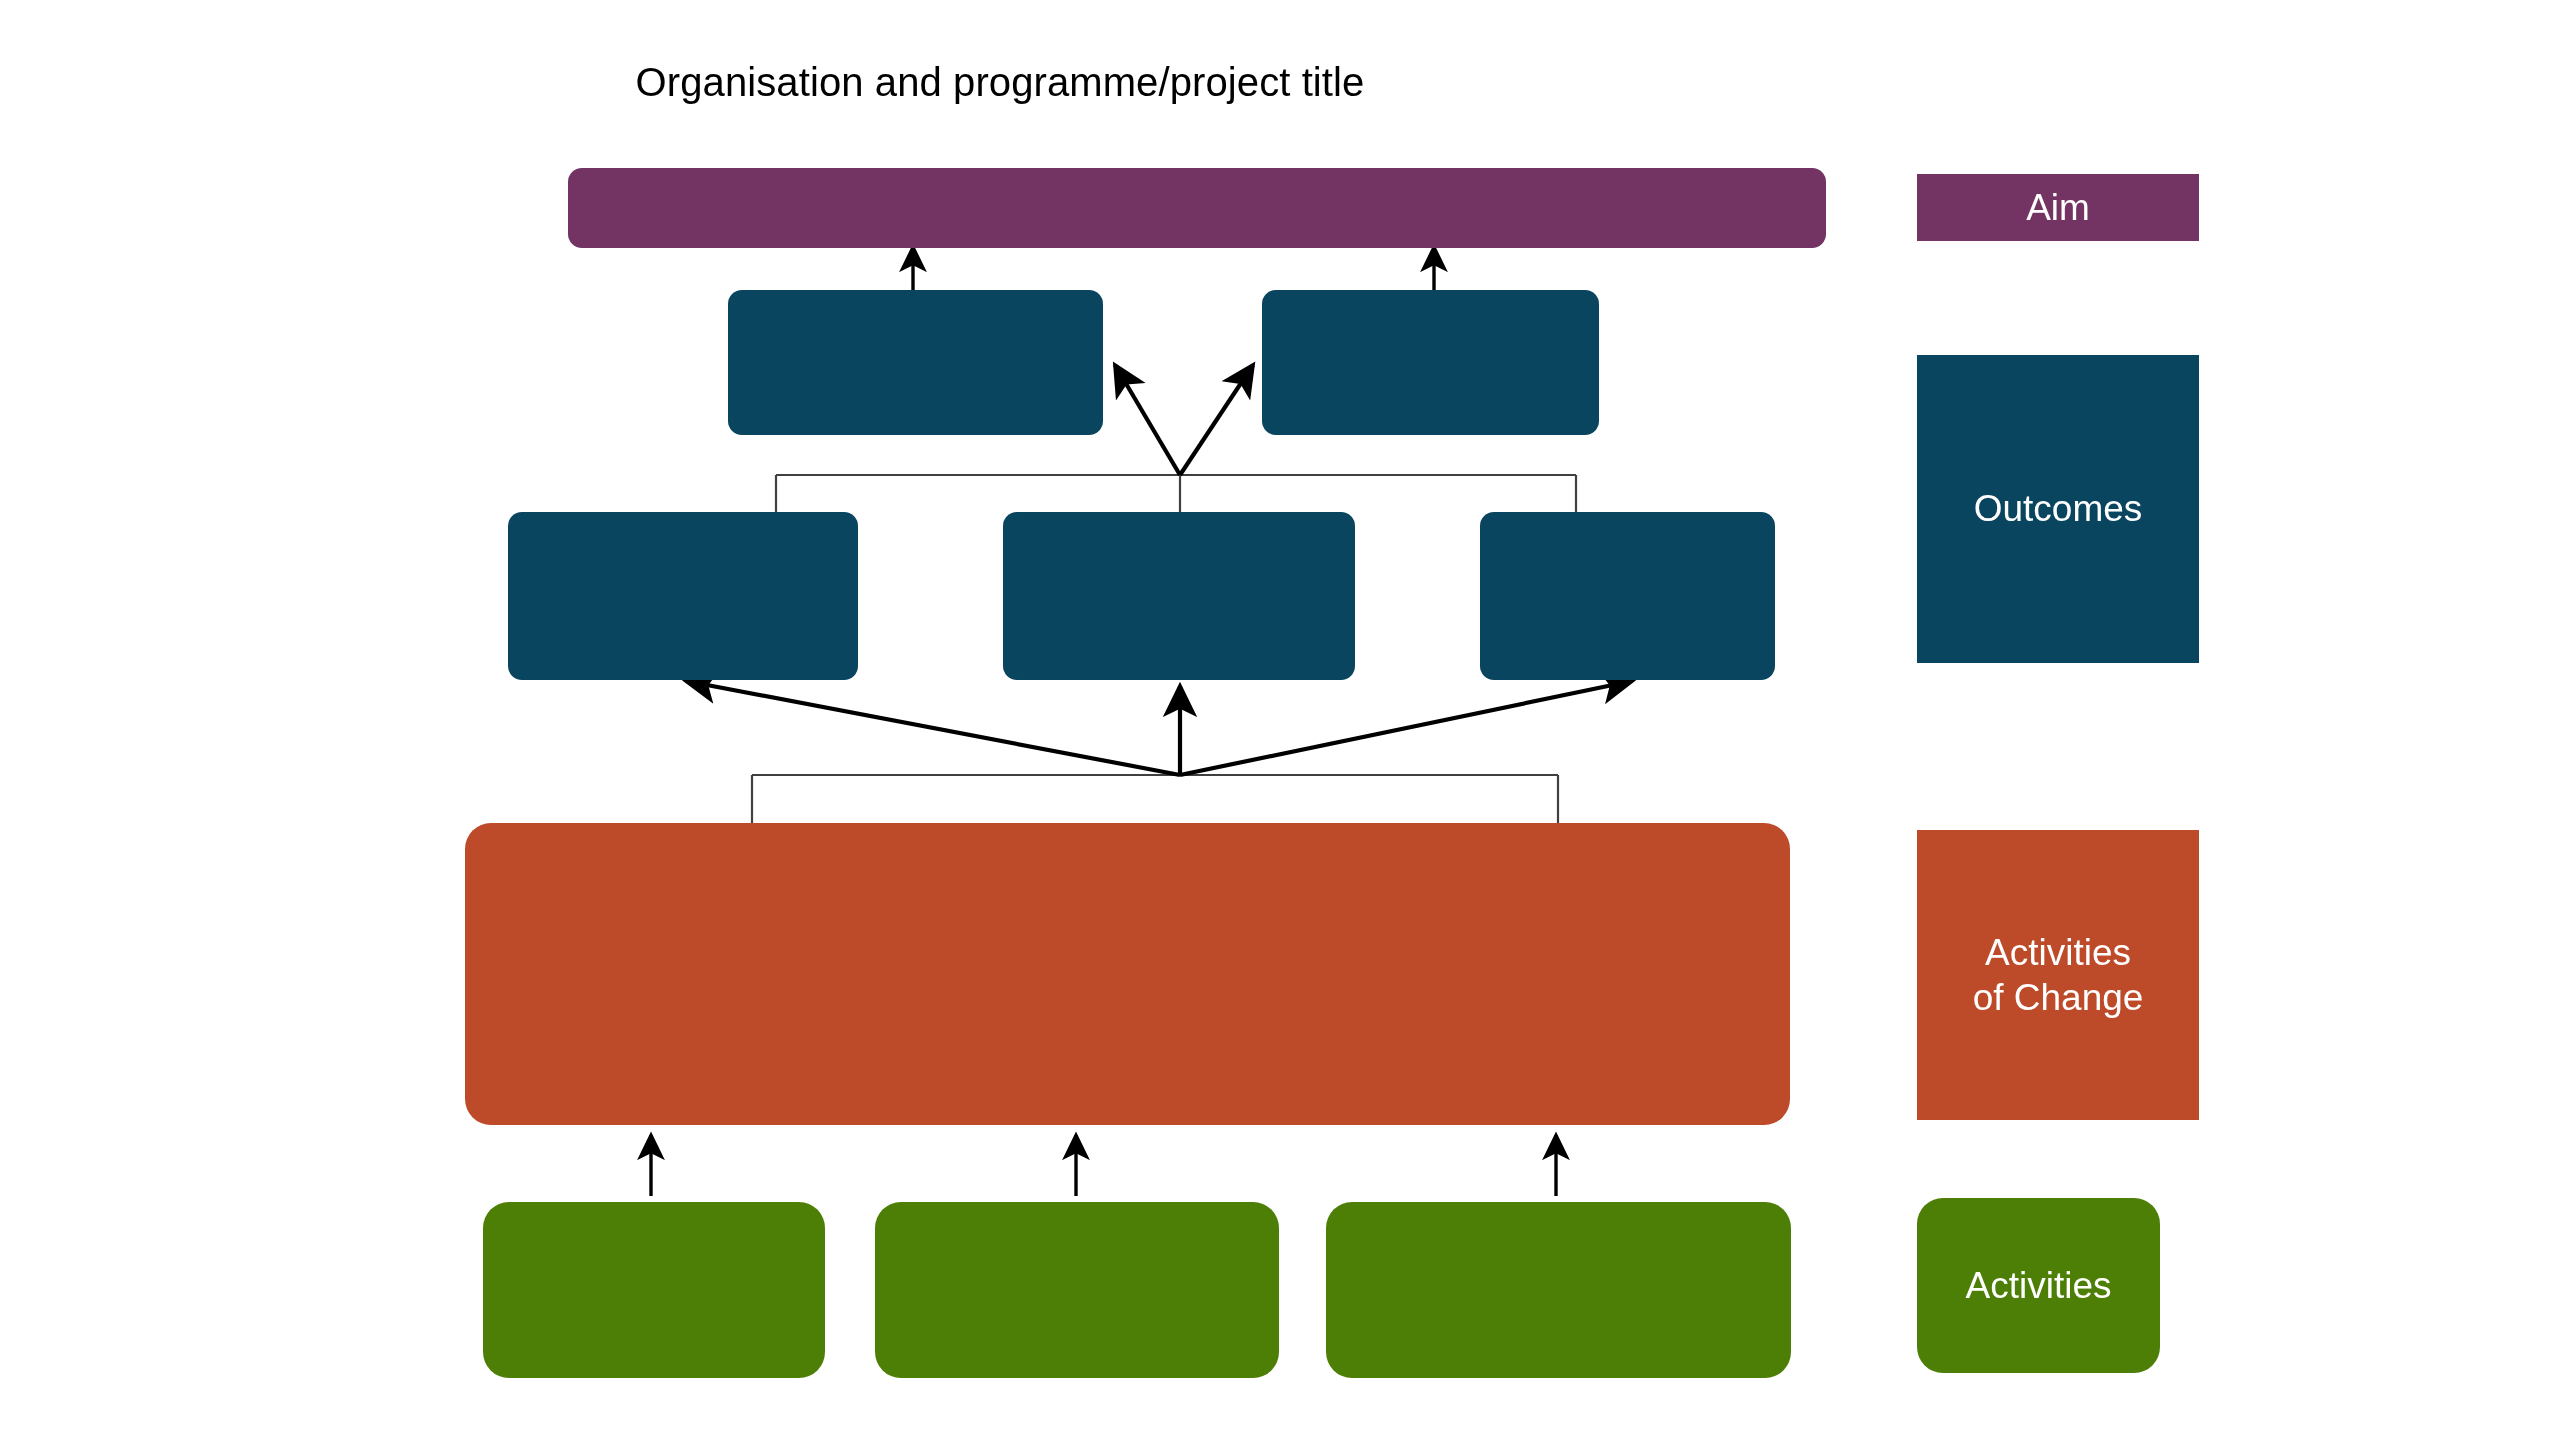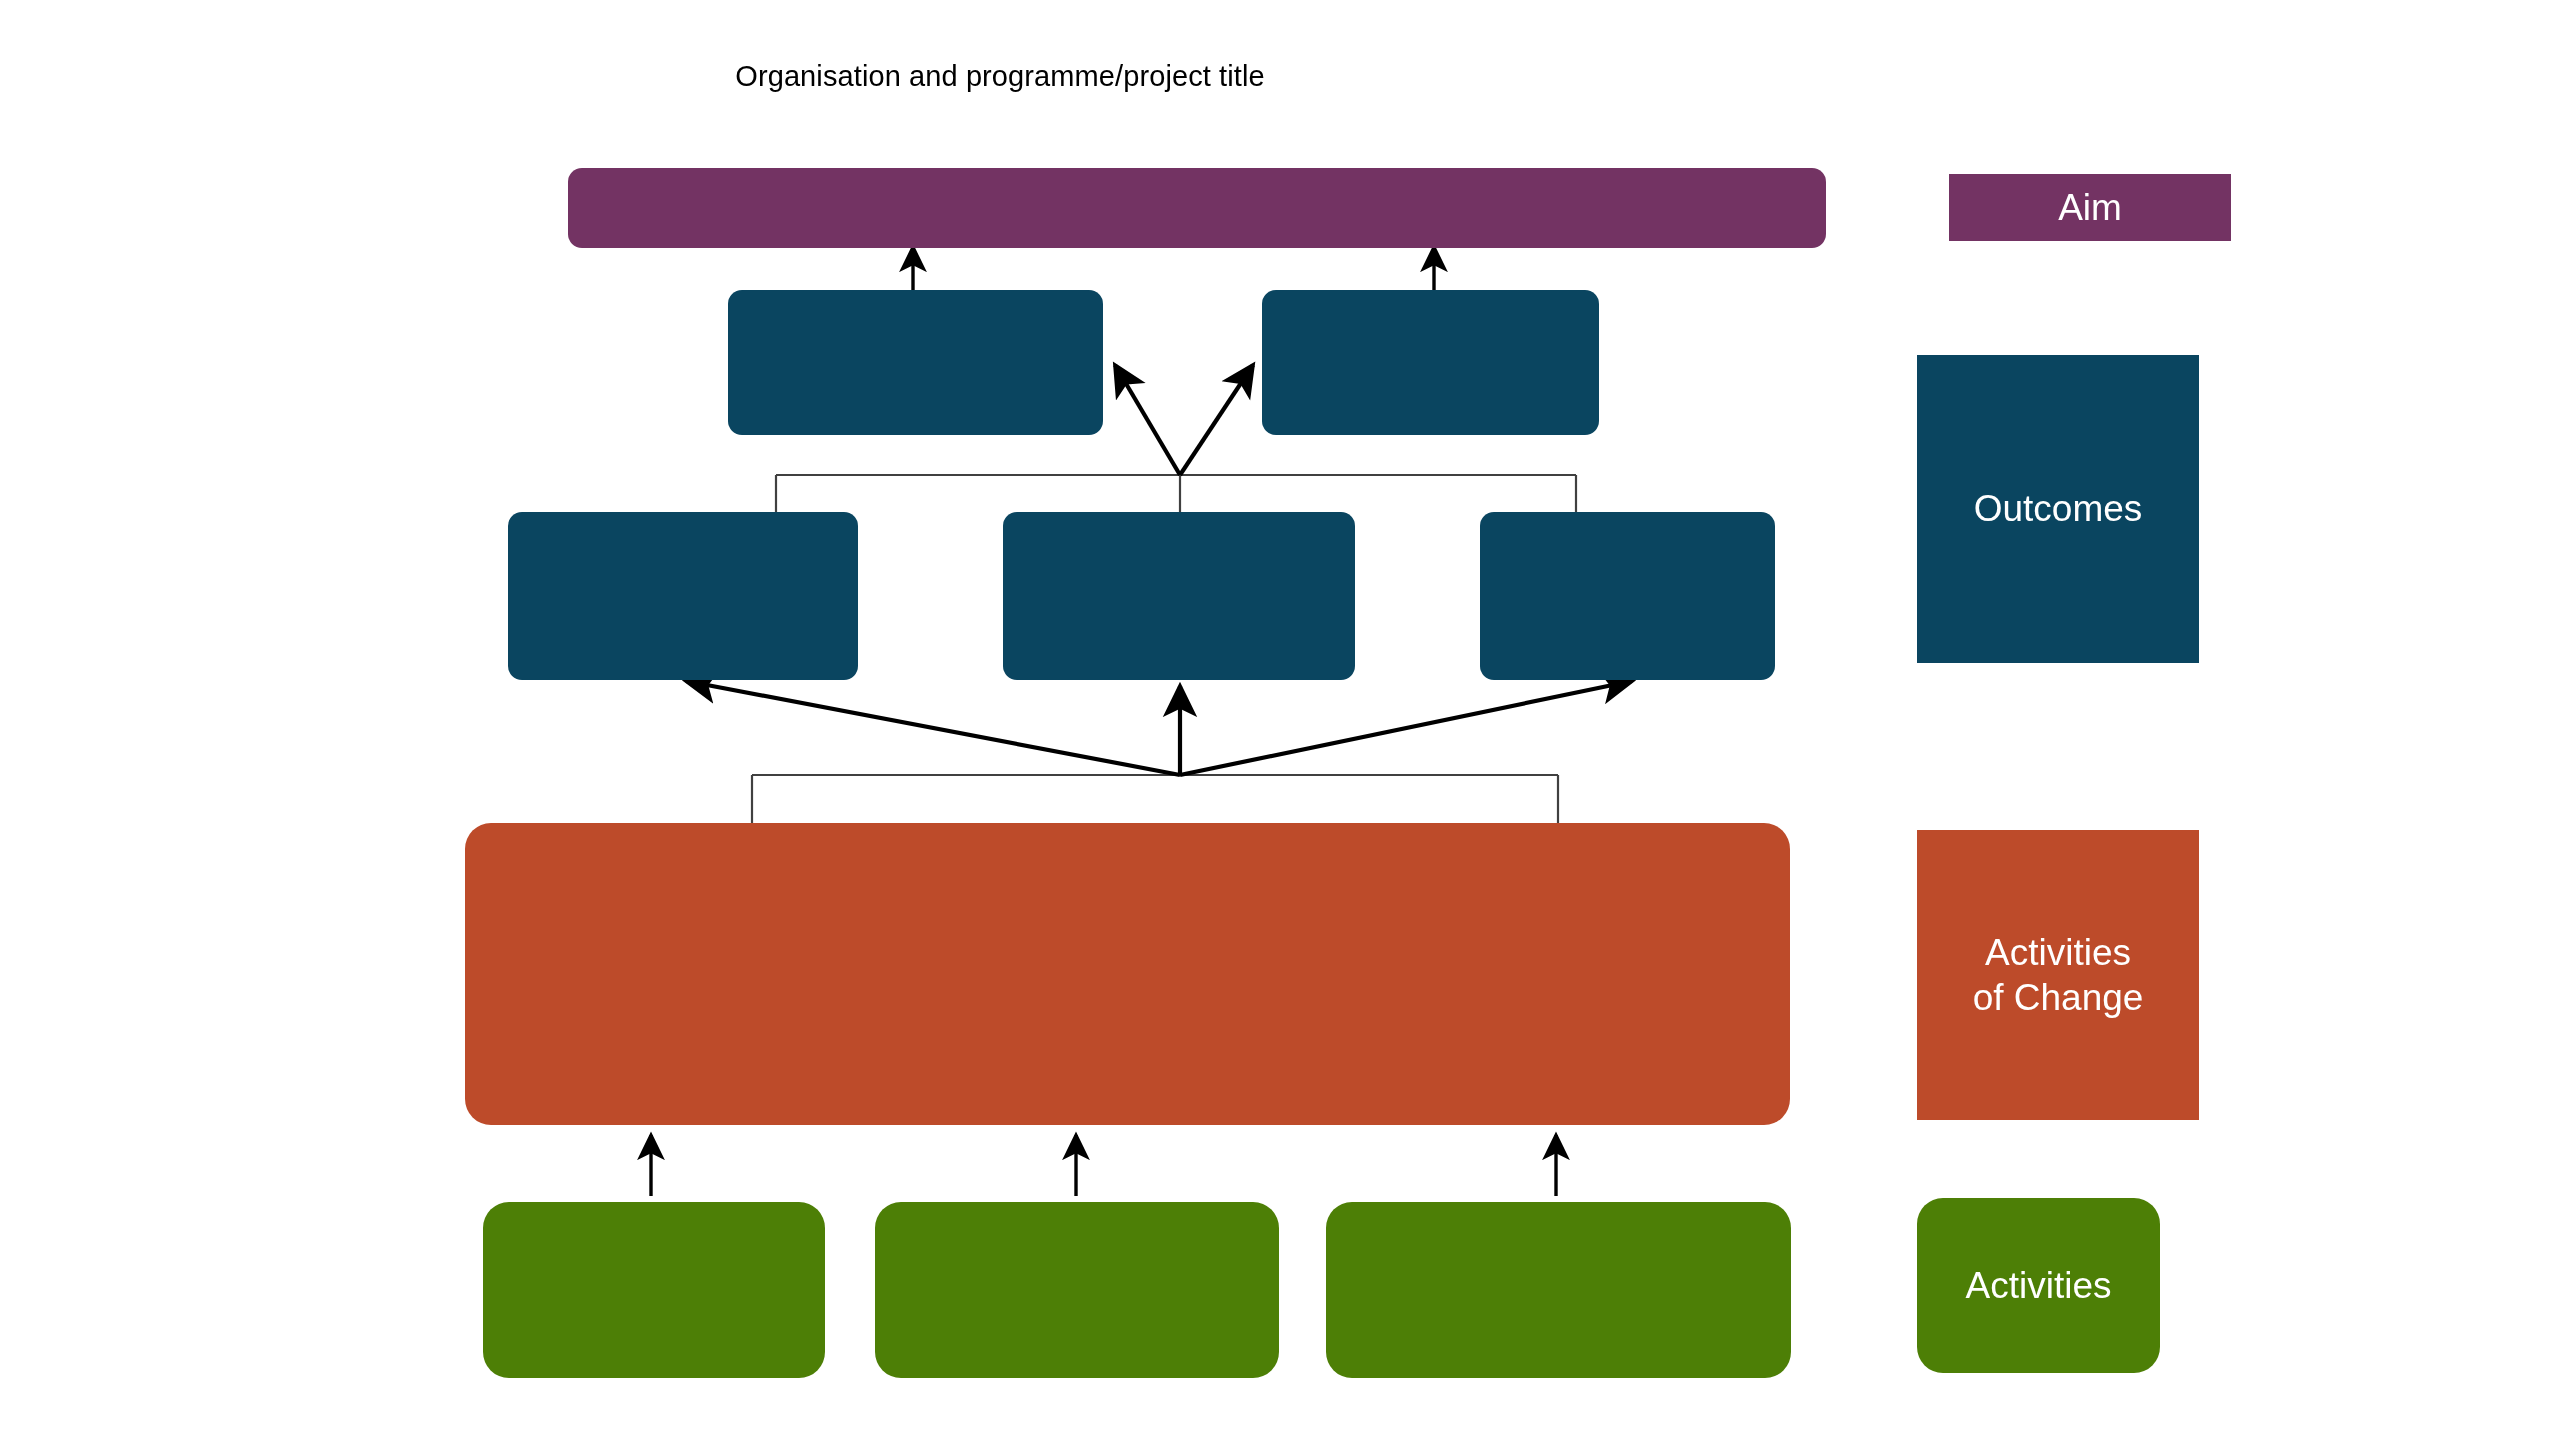--- a/index.html
+++ b/index.html
@@ -18,21 +18,21 @@
     width: 2560px;
     height: 1440px;
     background: #ffffff;
   }
   #title {
     position: absolute;
     left: 0;
     top: 60px;
     width: 2000px;
     text-align: center;
-    font-size: 29px;
+    font-size: 40px;
     color: #000000;
     letter-spacing: 0.1px;
     white-space: nowrap;
   }
   .node {
     position: absolute;
     box-sizing: border-box;
     display: flex;
     align-items: center;
     justify-content: center;
@@ -145,21 +145,21 @@
   <div class="node rounded-lg" style="left:483px; top:1202px; width:342px; height:176px; background:#4d7f06;">
     <span></span>
   </div>
   <div class="node rounded-lg" style="left:875px; top:1202px; width:404px; height:176px; background:#4d7f06;">
     <span></span>
   </div>
   <div class="node rounded-lg" style="left:1326px; top:1202px; width:465px; height:176px; background:#4d7f06;">
     <span></span>
   </div>
 
-  <div class="node sharp" style="left:1917px; top:174px; width:282px; height:67px; background:#733363;margin-left:32px;">
+  <div class="node sharp" style="left:1917px; top:174px; width:282px; height:67px; background:#733363;">
     <span class="legend-label">Aim</span>
   </div>
 
   <div class="node sharp" style="left:1917px; top:355px; width:282px; height:308px; background:#0a4560;align-items:center;">
     <span class="legend-label">Outcomes</span>
   </div>
 
   <div class="node sharp" style="left:1917px; top:830px; width:282px; height:290px; background:#bd4b2a;">
     <span class="legend-label">Activities
 of Change</span>

